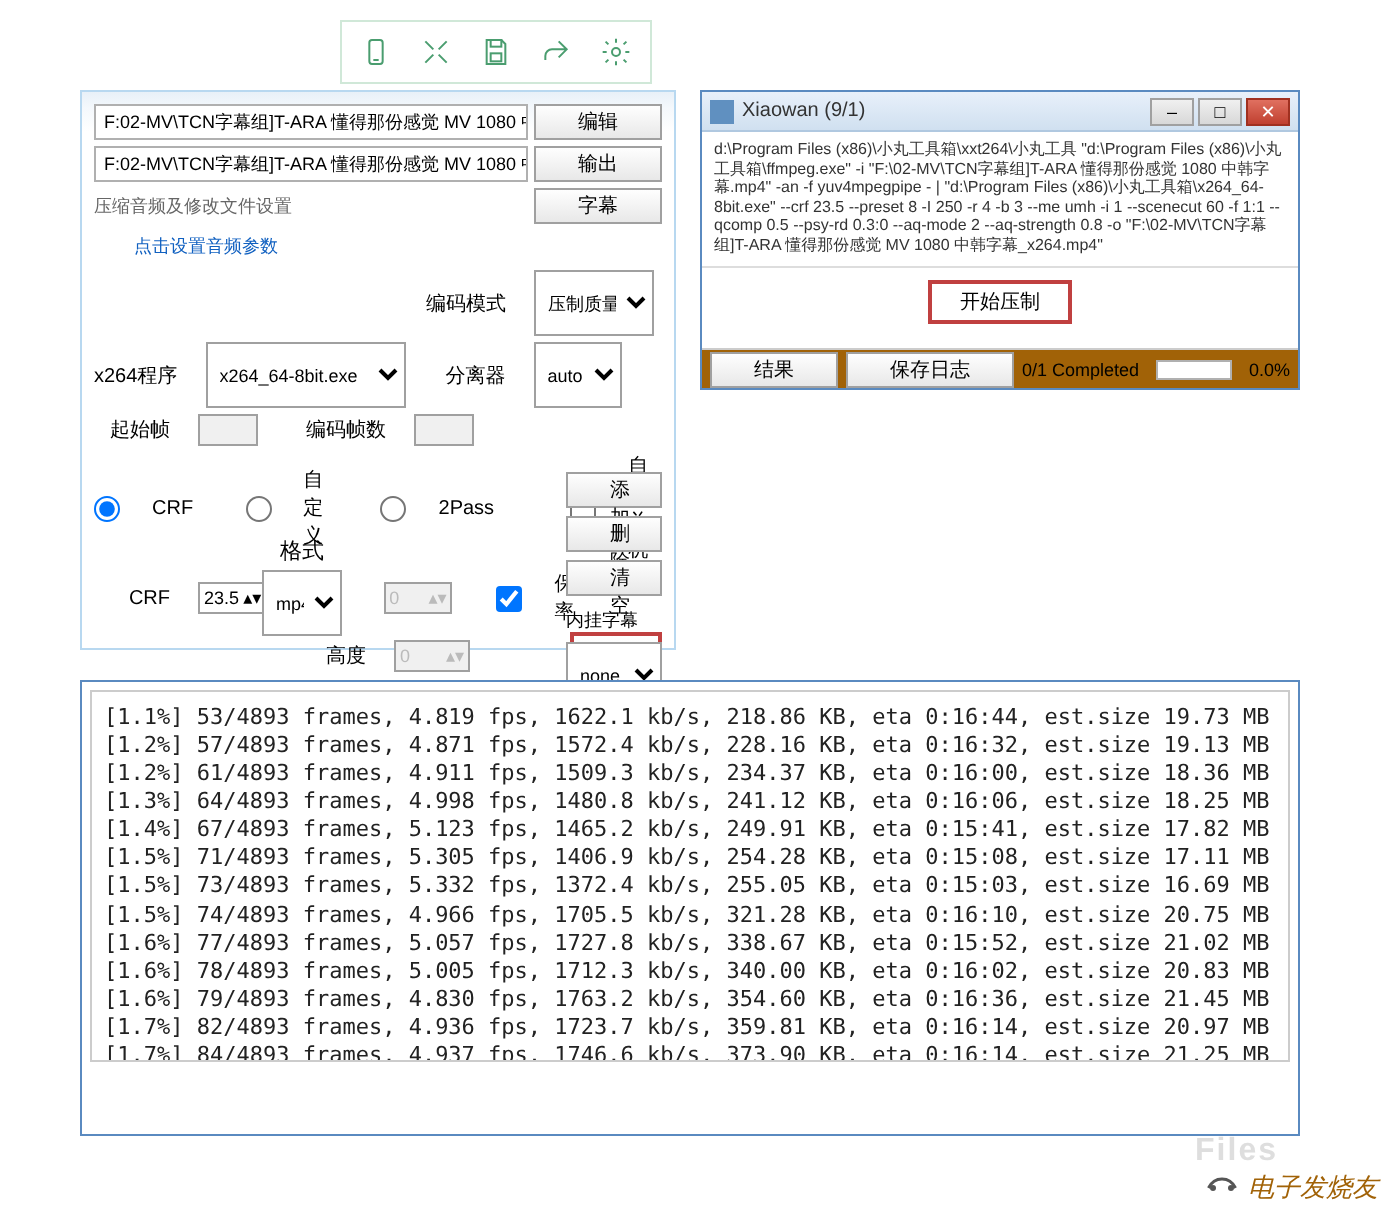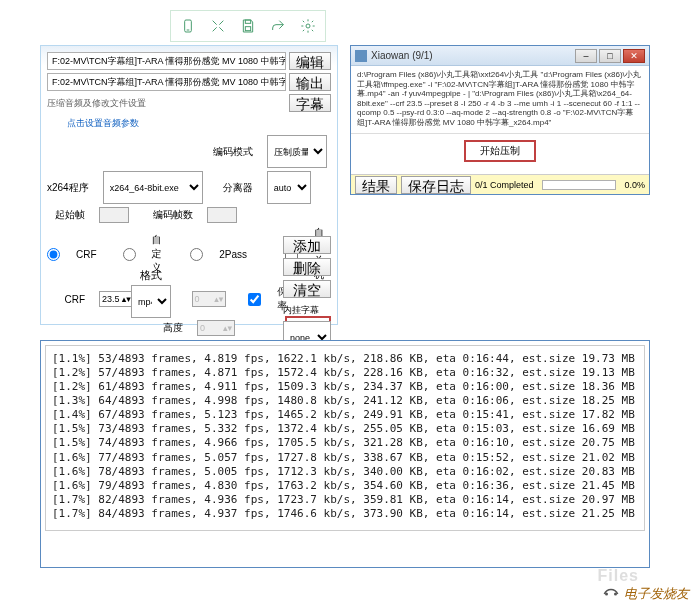--- a/index.html
+++ b/index.html
@@ -7,21 +7,21 @@
     
     
     .top-toolbar { position: absolute; top: 10px; left: 170px; display: flex; gap: 8px; border: 1px solid #d0e8d8; padding: 4px 6px; background: #fff; }
     .top-toolbar .icon { width: 22px; height: 22px; display: flex; align-items: center; justify-content: center; cursor: pointer; }
     .top-toolbar svg { width: 16px; height: 16px; stroke: #4a9d6f; fill: none; stroke-width: 1.5; }
     
     
     .panel-left { position: absolute; top: 45px; left: 40px; width: 298px; height: 280px; border: 1px solid #b8d8f0; background: linear-gradient(180deg,#e8f0f8 0,#f4f8fc 8px,#fff 20px); padding: 6px; }
     .file-row { display: flex; gap: 3px; margin-bottom: 3px; align-items: center; }
     .file-path { flex: 1; border: 1px solid #b0b0b0; background: #fff; padding: 2px 4px; font-size: 9px; white-space: nowrap; overflow: hidden; height: 18px; }
-    .btn-small { border: 1px solid #a0a0a0; background: linear-gradient(180deg,#fefefe,#e8e8e8); padding: 1px 6px; font-size: 14px; cursor: pointer; min-width: 30px; height: 18px; }
+    .btn-small { border: 1px solid #a0a0a0; background: linear-gradient(180deg,#fefefe,#e8e8e8); padding: 1px 21px; font-size: 10px; cursor: pointer; min-width: 30px; height: 18px; }
     
     .separator-text { font-size: 9px; color: #666; padding: 2px 0; }
     .link-text { color: #1060c0; font-size: 9px; cursor: pointer; padding: 2px 0; margin-left: 20px; }
     
     .form-row { display: flex; gap: 14px; align-items: center; margin: 3px 0; font-size: 10px; }
     .form-label { min-width: 38px; text-align: right; }
     .sel { border: 1px solid #a0a0a0; background: #fff; font-size: 9px; height: 33px; padding: 0 2px; }
     .chk { margin-right: 2px; }
     .num-input { border: 1px solid #a0a0a0; background: #fff; width: 30px; height: 16px; font-size: 9px; text-align: center; }
     .num-input.dis { background: #f0f0f0; color: #999; }
@@ -37,21 +37,21 @@
     
     .panel-right { position: absolute; top: 45px; left: 350px; width: 300px; height: 150px; border: 1px solid #5a8ac0; background: #fff; }
     .titlebar { height: 20px; background: linear-gradient(180deg,#e8f0fa,#d0e0f0); display: flex; align-items: center; padding: 0 4px; border-bottom: 1px solid #b0c8e0; }
     .title-icon { width: 12px; height: 12px; background: #6090c0; margin-right: 4px; }
     .title-text { flex: 1; font-size: 10px; color: #333; }
     .win-btns { display: flex; gap: 2px; }
     .win-btn { width: 22px; height: 14px; border: 1px solid #a0a0a0; background: linear-gradient(180deg,#f0f0f0,#d8d8d8); font-size: 9px; display: flex; align-items: center; justify-content: center; cursor: pointer; }
     .win-close { background: linear-gradient(180deg,#e07060,#c04030); border-color: #a03020; color: #fff; }
     .cmd-text { padding: 4px 6px; font-size: 8px; line-height: 1.2; color: #333; height: 68px; overflow: hidden; border-bottom: 1px solid #ddd; }
     .btn-start { display: block; margin: 6px auto 0; border: 2px solid #c04040; background: #fff; padding: 2px 14px; font-size: 10px; cursor: pointer; }
-    .status-bar { position: absolute; bottom: 0; left: 0; right: 0; height: 20px; border-top: 1px solid #ccc; display: flex; align-items: center; padding: 0 4px; gap: 4px; font-size: 9px; background: #fef9c3; justify-content: space-between; }
+    .status-bar { position: absolute; bottom: 0; left: 0; right: 0; height: 20px; border-top: 1px solid #ccc; display: flex; align-items: center; padding: 0 4px; gap: 4px; font-size: 9px; background: #a16207; justify-content: space-between; }
     .prog-area { flex: 1; height: 10px; border: 1px solid #b0b0b0; background: #fff; margin: 0 4px; }
     
     
     .panel-console { position: absolute; top: 340px; left: 40px; width: 610px; height: 228px; border: 1px solid #5a8ac0; background: #fff; }
     .console-body { padding: 6px; font-family: Consolas, monospace; font-size: 11px; line-height: 1.28; color: #222; height: 186px; overflow: hidden; border: 1px solid #ccc; margin: 4px; background: #fff; }
     .console-footer { display: flex; gap: 8px; padding: 2px 8px; }
     .console-footer .btn-small { width: 60px; visibility: hidden; }
     
     
     .watermark { position: absolute; bottom: 6px; right: 10px; font-size: 13px; color: #a16207; font-style: italic; display: flex; align-items: center; gap: 4px; }
@@ -206,20 +206,21 @@
   </div>
 </div>
 
 <div class="panel-console">
   <div class="console-body" id="console-body">
       <div>[1.1%] 53/4893 frames, 4.819 fps, 1622.1 kb/s, 218.86 KB, eta 0:16:44, est.size 19.73 MB</div>
       <div>[1.2%] 57/4893 frames, 4.871 fps, 1572.4 kb/s, 228.16 KB, eta 0:16:32, est.size 19.13 MB</div>
       <div>[1.2%] 61/4893 frames, 4.911 fps, 1509.3 kb/s, 234.37 KB, eta 0:16:00, est.size 18.36 MB</div>
       <div>[1.3%] 64/4893 frames, 4.998 fps, 1480.8 kb/s, 241.12 KB, eta 0:16:06, est.size 18.25 MB</div>
       <div>[1.4%] 67/4893 frames, 5.123 fps, 1465.2 kb/s, 249.91 KB, eta 0:15:41, est.size 17.82 MB</div>
+      <div>[1.5%] 71/4893 frames, 5.305 fps, 1406.9 kb/s, 254.28 KB, eta 0:15:08, est.size 17.11 MB</div>
       <div>[1.5%] 73/4893 frames, 5.332 fps, 1372.4 kb/s, 255.05 KB, eta 0:15:03, est.size 16.69 MB</div>
       <div>[1.5%] 74/4893 frames, 4.966 fps, 1705.5 kb/s, 321.28 KB, eta 0:16:10, est.size 20.75 MB</div>
       <div>[1.6%] 77/4893 frames, 5.057 fps, 1727.8 kb/s, 338.67 KB, eta 0:15:52, est.size 21.02 MB</div>
       <div>[1.6%] 78/4893 frames, 5.005 fps, 1712.3 kb/s, 340.00 KB, eta 0:16:02, est.size 20.83 MB</div>
       <div>[1.6%] 79/4893 frames, 4.830 fps, 1763.2 kb/s, 354.60 KB, eta 0:16:36, est.size 21.45 MB</div>
       <div>[1.7%] 82/4893 frames, 4.936 fps, 1723.7 kb/s, 359.81 KB, eta 0:16:14, est.size 20.97 MB</div>
       <div>[1.7%] 84/4893 frames, 4.937 fps, 1746.6 kb/s, 373.90 KB, eta 0:16:14, est.size 21.25 MB</div>
     </div>
   <div class="console-footer">
     <button class="btn-small"></button>

